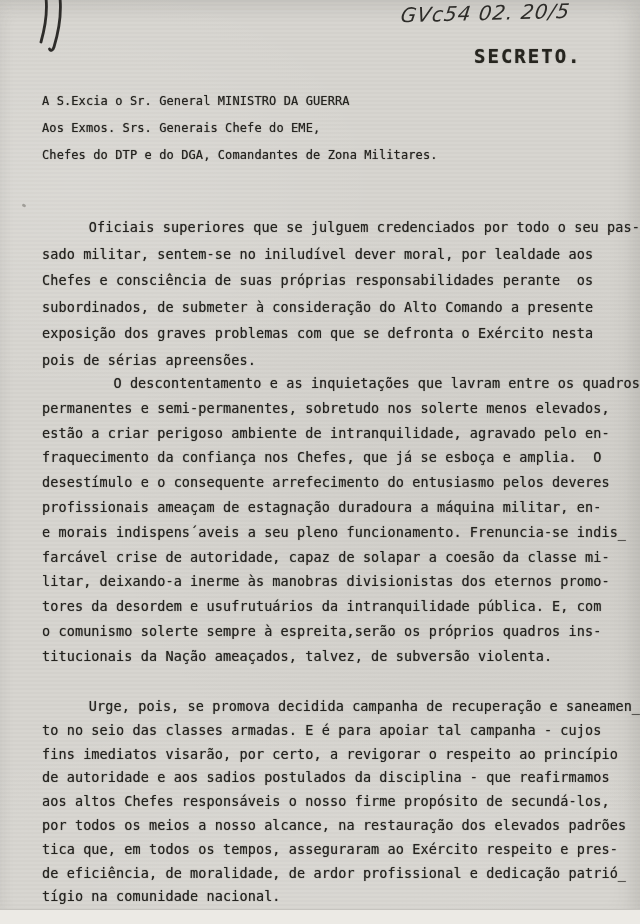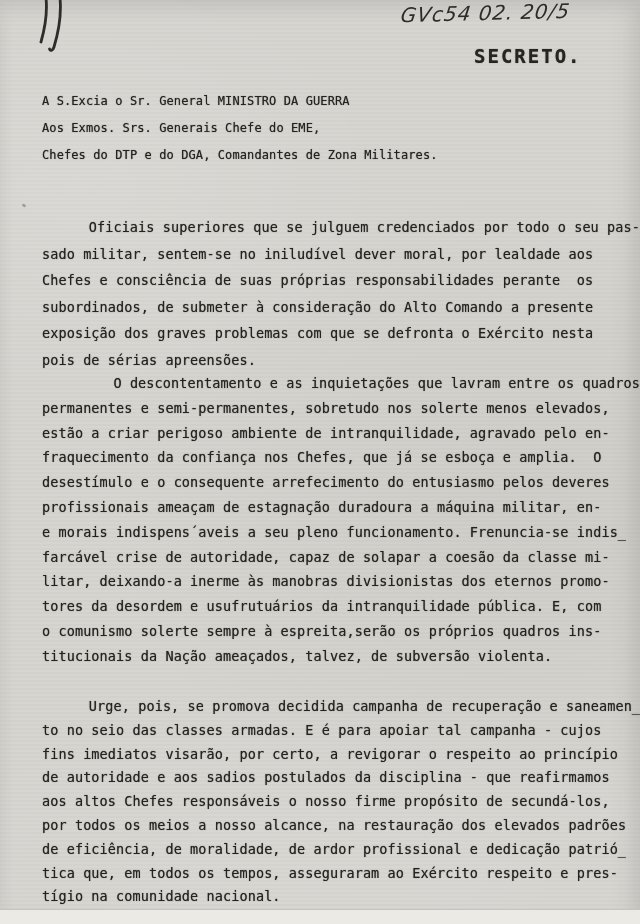--- a/index.html
+++ b/index.html
@@ -135,22 +135,22 @@
       <div class="line">titucionais da Nação ameaçados, talvez, de subversão violenta.</div>
     </div>
 
   <div class="para p3 typed">
       <div class="line">Urge, pois, se promova decidida campanha de recuperação e saneamen̲</div>
       <div class="line">to no seio das classes armadas. E é para apoiar tal campanha - cujos</div>
       <div class="line">fins imediatos visarão, por certo, a revigorar o respeito ao princípio</div>
       <div class="line">de autoridade e aos sadios postulados da disciplina - que reafirmamos</div>
       <div class="line">aos altos Chefes responsáveis o nosso firme propósito de secundá-los,</div>
       <div class="line">por todos os meios a nosso alcance, na restauração dos elevados padrões</div>
+      <div class="line">tica que, em todos os tempos, asseguraram ao Exército respeito e pres-</div>
       <div class="line">de eficiência, de moralidade, de ardor profissional e dedicação patrió̲</div>
-      <div class="line">tica que, em todos os tempos, asseguraram ao Exército respeito e pres-</div>
       <div class="line">tígio na comunidade nacional.</div>
     </div>
 
   <div class="speck"></div>
 
   <div class="scan-strip"></div>
 
 </div>
 
 </body></html>

